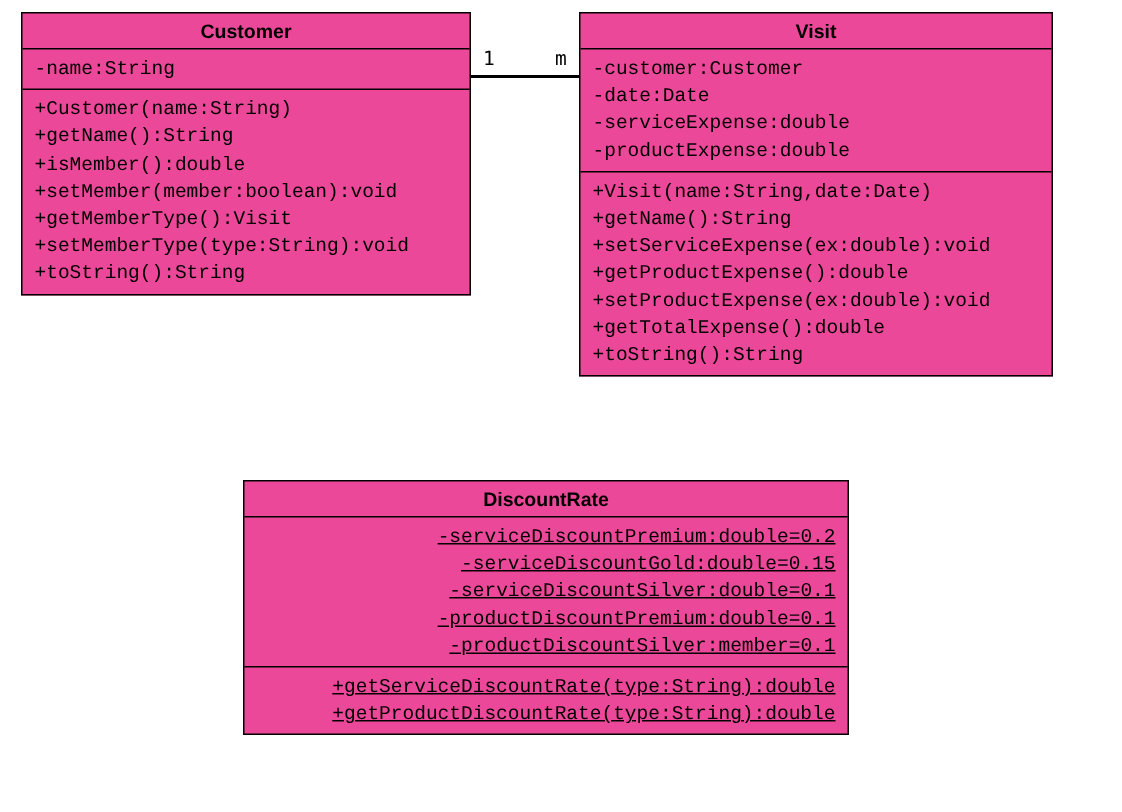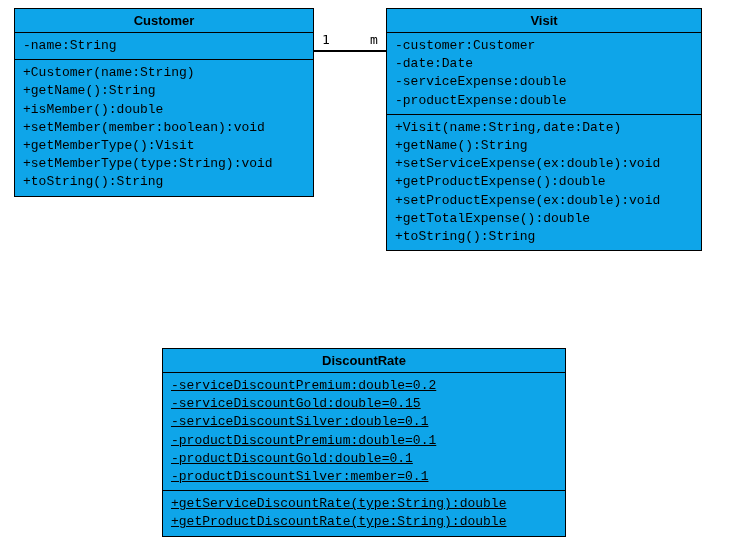--- a/index.html
+++ b/index.html
@@ -9,51 +9,51 @@
     width: 748px;
     height: 541px;
     background: #fff;
     font-family: Consolas, "Courier New", monospace;
     font-size: 13px;
     position: relative;
   }
   .class-box {
     position: absolute;
     border: 1.5px solid #000;
-    background: #0ea5e9;
+    background: #ec4899;
   }
   .class-title {
     text-align: center;
     font-weight: bold;
     font-family: "Segoe UI", Arial, sans-serif;
     padding: 4px 6px;
     border-bottom: 1.5px solid #000;
   }
   .section {
     padding: 4px 8px;
     border-bottom: 1.5px solid #000;
   }
   .section:last-child { border-bottom: none; }
   .row {
     white-space: pre;
     line-height: 1.4;
   }
-  .underline { text-decoration: underline; }
+  .underline { text-decoration: underline; text-align: right; }
   .connector-line {
     position: absolute;
     background: #000;
   }
   .mult-label {
     position: absolute;
     font-family: Consolas, monospace;
     font-size: 13px;
   }
   #customer-box { left: 14px; top: 8px; width: 300px; }
   #visit-box { left: 386px; top: 8px; width: 316px; }
-  #discount-box { left: 162px; top: 320px; width: 404px; margin-top: 28px; }
+  #discount-box { left: 162px; top: 320px; width: 404px; }
 </style>
 </head>
 <body>
 
 <div id="customer-box" class="class-box">
   <div class="class-title">Customer</div>
   <div class="section">
     <div class="row">-name:String</div>
   </div>
   <div class="section">
@@ -90,20 +90,19 @@
 <div class="mult-label" style="left:322px; top:32px;">1</div>
 <div class="mult-label" style="left:370px; top:32px;">m</div>
 
 <div id="discount-box" class="class-box">
   <div class="class-title">DiscountRate</div>
   <div class="section">
     <div class="row underline">-serviceDiscountPremium:double=0.2</div>
     <div class="row underline">-serviceDiscountGold:double=0.15</div>
     <div class="row underline">-serviceDiscountSilver:double=0.1</div>
     <div class="row underline">-productDiscountPremium:double=0.1</div>
-    <div class="row underline">-productDiscountGold:double=0.1</div>
     <div class="row underline">-productDiscountSilver:member=0.1</div>
   </div>
   <div class="section">
     <div class="row underline">+getServiceDiscountRate(type:String):double</div>
     <div class="row underline">+getProductDiscountRate(type:String):double</div>
   </div>
 </div>
 
 </body></html>

